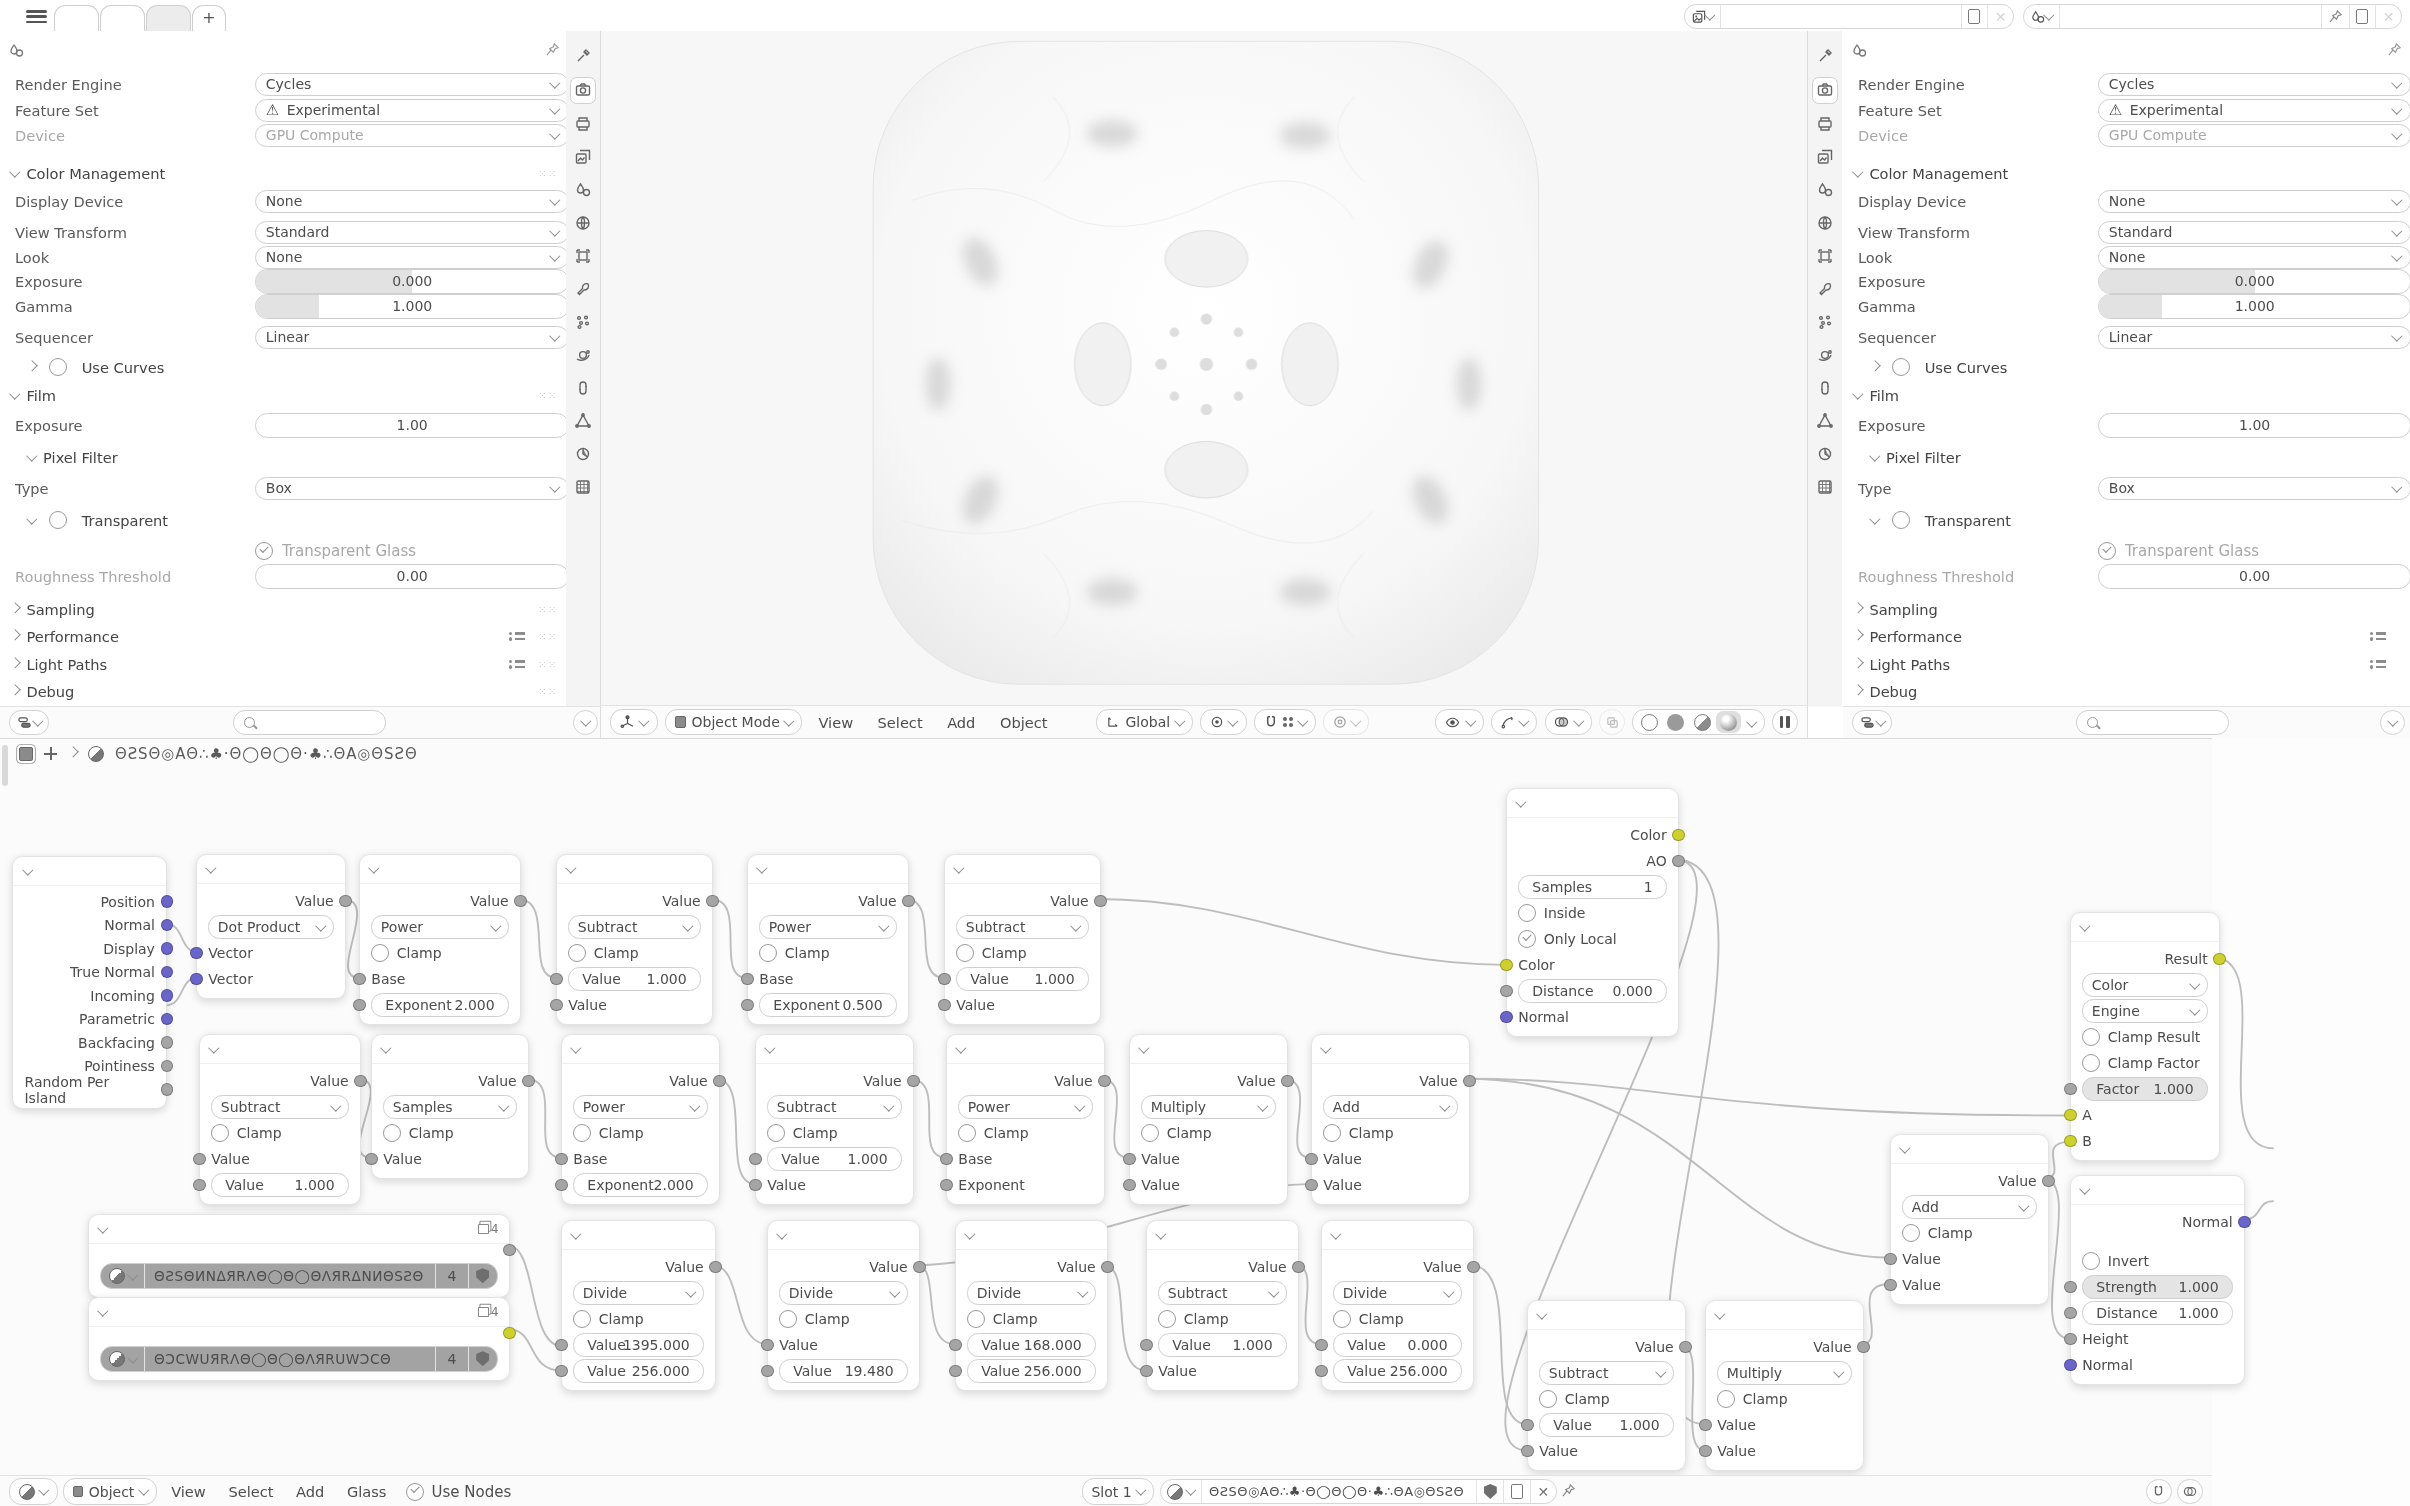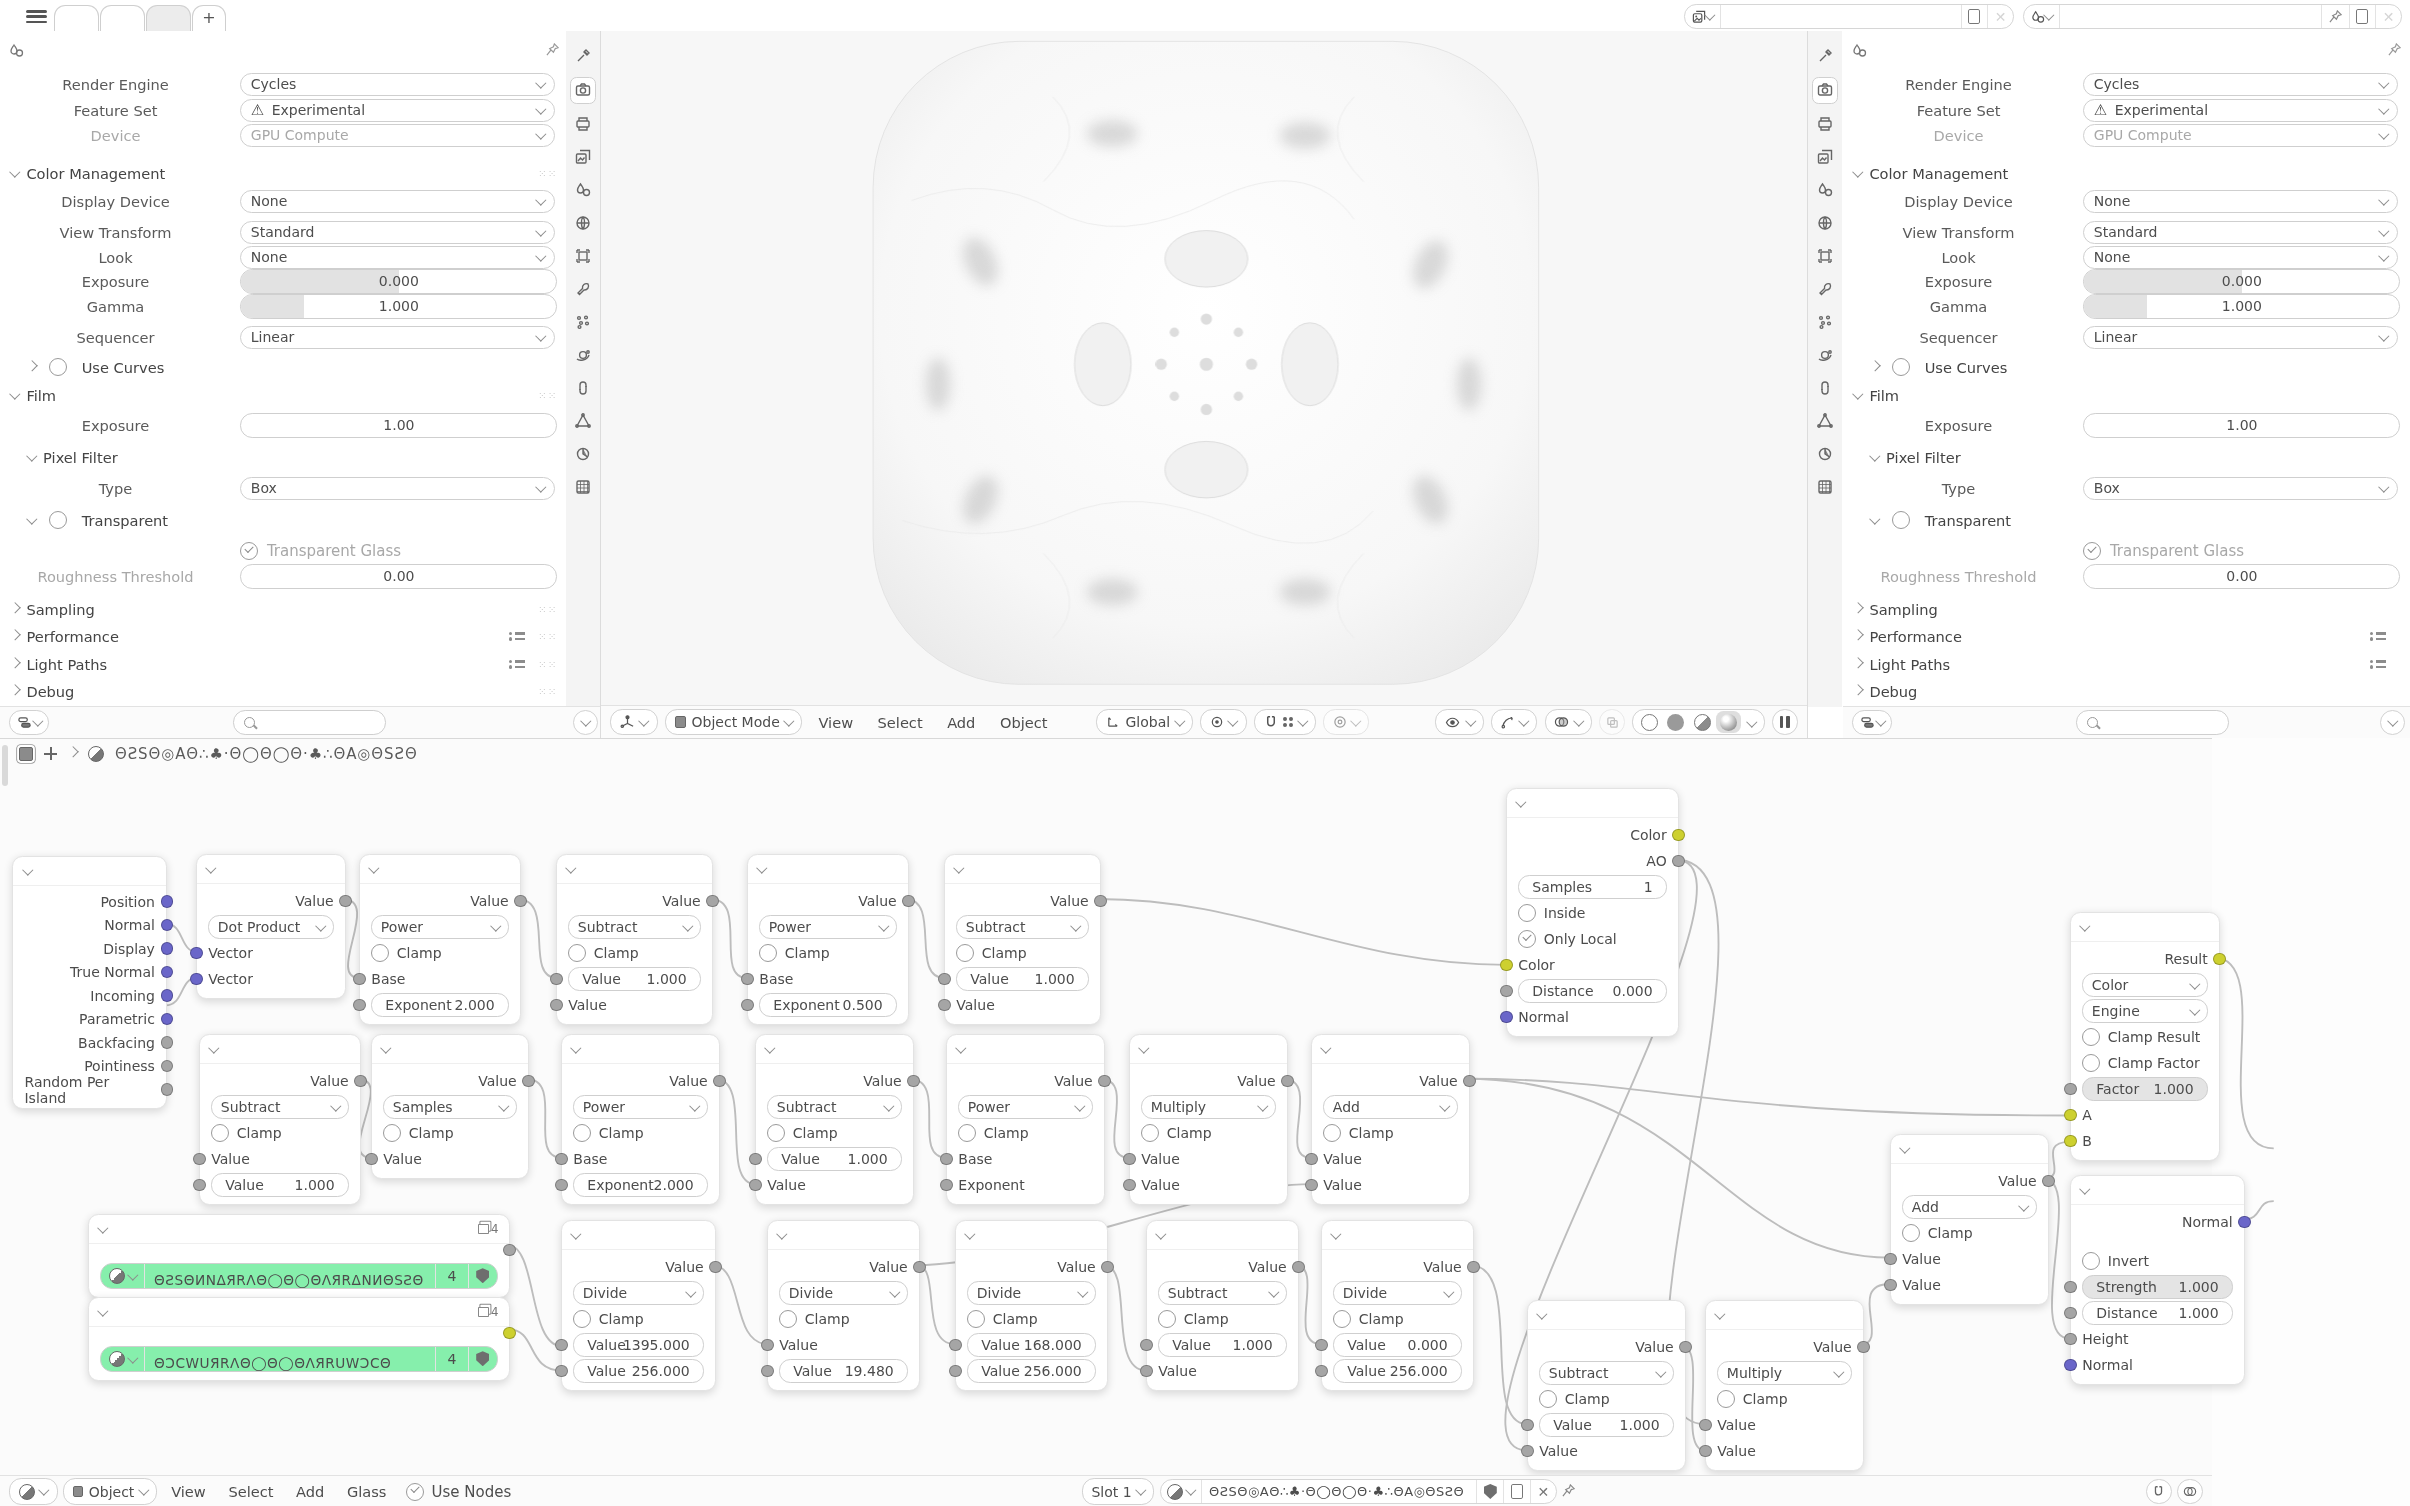--- a/index.html
+++ b/index.html
@@ -25,21 +25,21 @@
   .pill .cv{margin-left:auto;}
   .slider{position:relative;border:0.9px solid #cfcfcf;border-radius:12.2px;background:#fff;height:23.5px;overflow:hidden;}
   .slider .fill{position:absolute;left:0;top:0;bottom:0;background:#e2e2e2;}
   .slider .txt{position:absolute;inset:0;display:flex;align-items:center;justify-content:center;font-size:14px;color:#4d4d4d;}
   .mag{display:inline-block;width:9.4px;height:9.4px;border:1.5px solid #999;border-radius:50%;position:relative;flex:none;}
   .mag::after{content:"";position:absolute;left:8.5px;top:8.5px;width:4.7px;height:1.5px;background:#999;transform:rotate(45deg);}
   
   .props{position:absolute;top:31px;height:707px;background:#ffffff;}
   .pcontent{position:absolute;top:0;bottom:31px;overflow:hidden;}
   .prow{position:absolute;height:24.5px;display:flex;align-items:center;}
-  .plabel{width:231px;text-align:center;padding-right:9.4px;flex:none;font-size:14.6px;color:#5a5a5a;}
+  .plabel{width:231px;text-align:left;padding-right:9.4px;flex:none;font-size:14.6px;color:#5a5a5a;margin-left:15px;}
   .pfield{width:315px;font-size:14px;}
   .dim{color:#a8a8a8;}
   .dim .plabel{color:#a8a8a8;}
   .sechdr{display:flex;align-items:center;gap:7.5px;font-size:14.6px;color:#444;}
   .rail{position:absolute;top:0;bottom:31px;width:34px;background:#f4f4f4;display:flex;flex-direction:column;align-items:center;padding-top:13px;gap:8.5px;box-sizing:border-box;}
   .rail .ticon{width:24.5px;height:24.5px;border-radius:6.6px;display:flex;align-items:center;justify-content:center;color:#666;}
   .rail .ticon.active{background:#fff;border:0.9px solid #d0d0d0;}
   .ticon svg{width:16px;height:16px;stroke:#666;fill:none;stroke-width:1.4;}
   .pfooter{position:absolute;left:0;right:0;bottom:0;height:31px;background:#fbfbfb;border-top:0.9px solid #e2e2e2;display:flex;align-items:center;}
   .roundbtn{width:23.5px;height:23.5px;border:0.9px solid #d2d2d2;border-radius:50%;background:#fff;display:flex;align-items:center;justify-content:center;flex:none;}
@@ -73,21 +73,21 @@
   .sk{position:absolute;width:12.2px;height:12.2px;border-radius:50%;border:0.9px solid rgba(0,0,0,.25);box-sizing:border-box;top:50%;margin-top:-6.1px;}
   .sk.l{left:-6.6px;} .sk.r{right:-6.6px;}
   .sk.gray{background:#a5a5a5;} .sk.vec{background:#6a66c9;} .sk.col{background:#cdd02f;}
   .sk.grn{background:#5fc06a;}
   .nsel{flex:1;display:flex;align-items:center;border:0.9px solid #cfcfcf;border-radius:11.3px;background:#fff;height:22.6px;padding:0 8.5px;}
   .nsel .cv{margin-left:auto;}
   .nfld{flex:1;position:relative;border:0.9px solid #cfcfcf;border-radius:11.3px;background:#fff;height:22.6px;overflow:hidden;}
   .nfld .lab{position:absolute;left:13px;top:0;bottom:0;display:flex;align-items:center;}
   .nfld .val{position:absolute;right:13px;top:0;bottom:0;display:flex;align-items:center;}
   .nfld.full{background:#e4e4e4;}
-  .gsel{flex:1;display:flex;align-items:flex-end;border:0.9px solid #cfcfcf;border-radius:12.2px;background:#86efac;height:24.5px;overflow:hidden;}
+  .gsel{flex:1;display:flex;align-items:center;border:0.9px solid #cfcfcf;border-radius:12.2px;background:#a3a3a3;height:24.5px;overflow:hidden;}
   .gsel .icpart{display:flex;align-items:center;gap:3.8px;padding:0 7.5px;border-right:0.9px solid #e3e3e3;height:100%;}
   .gsel .namepart{flex:1;padding:0 9.4px;letter-spacing:0.5px;font-size:13.7px;white-space:nowrap;overflow:hidden;}
   .gsel .cnt{border-left:0.9px solid #e3e3e3;height:100%;display:flex;align-items:center;padding:0 11.3px;}
   .gsel .shield{border-left:0.9px solid #e3e3e3;height:100%;display:flex;align-items:center;padding:0 7.5px;}
   .matball{width:14px;height:14px;border-radius:50%;border:1.2px solid #666;background:linear-gradient(135deg,#fff 50%,#777 50%);flex:none;}
   .shieldic{width:13px;height:15px;background:#6e6e6e;clip-path:polygon(50% 0,100% 18%,100% 60%,50% 100%,0 60%,0 18%);position:relative;}
   .nub{position:absolute;width:6.6px;height:41px;border-radius:3.8px;background:#d9d9d9;}
   .dotgrid{display:inline-grid;grid-template-columns:3.8px 3.8px;gap:2.4px;}
   .dotgrid i{width:3.8px;height:3.8px;background:#666;border-radius:50%;}
   .ic-copy{position:relative;width:10.4px;height:12.2px;border:1.3px solid #777;border-radius:1.9px;background:#fff;}

